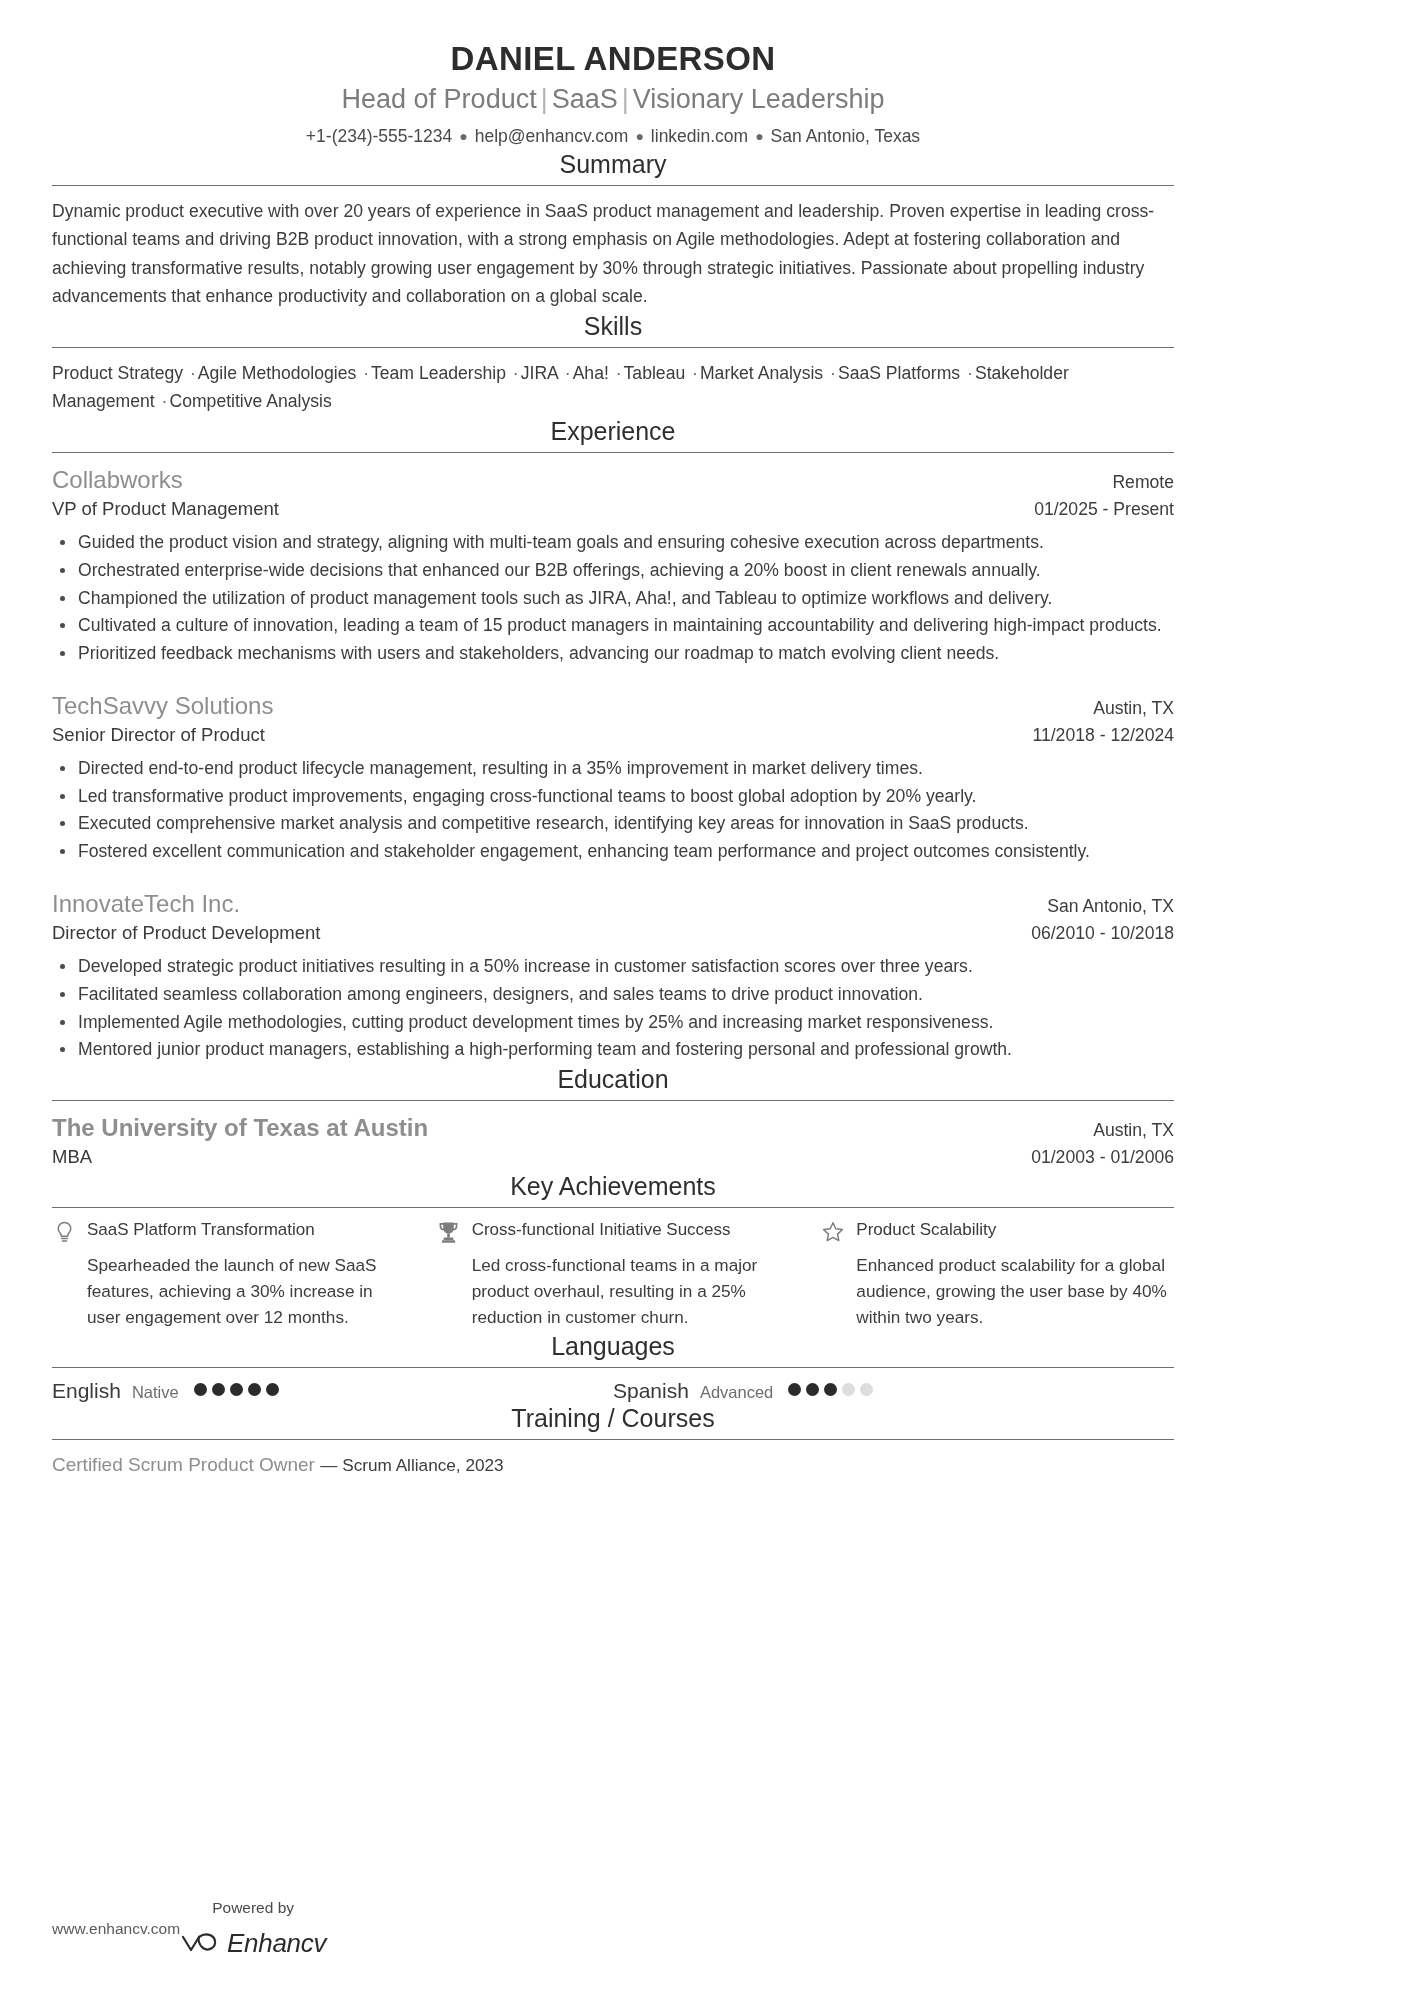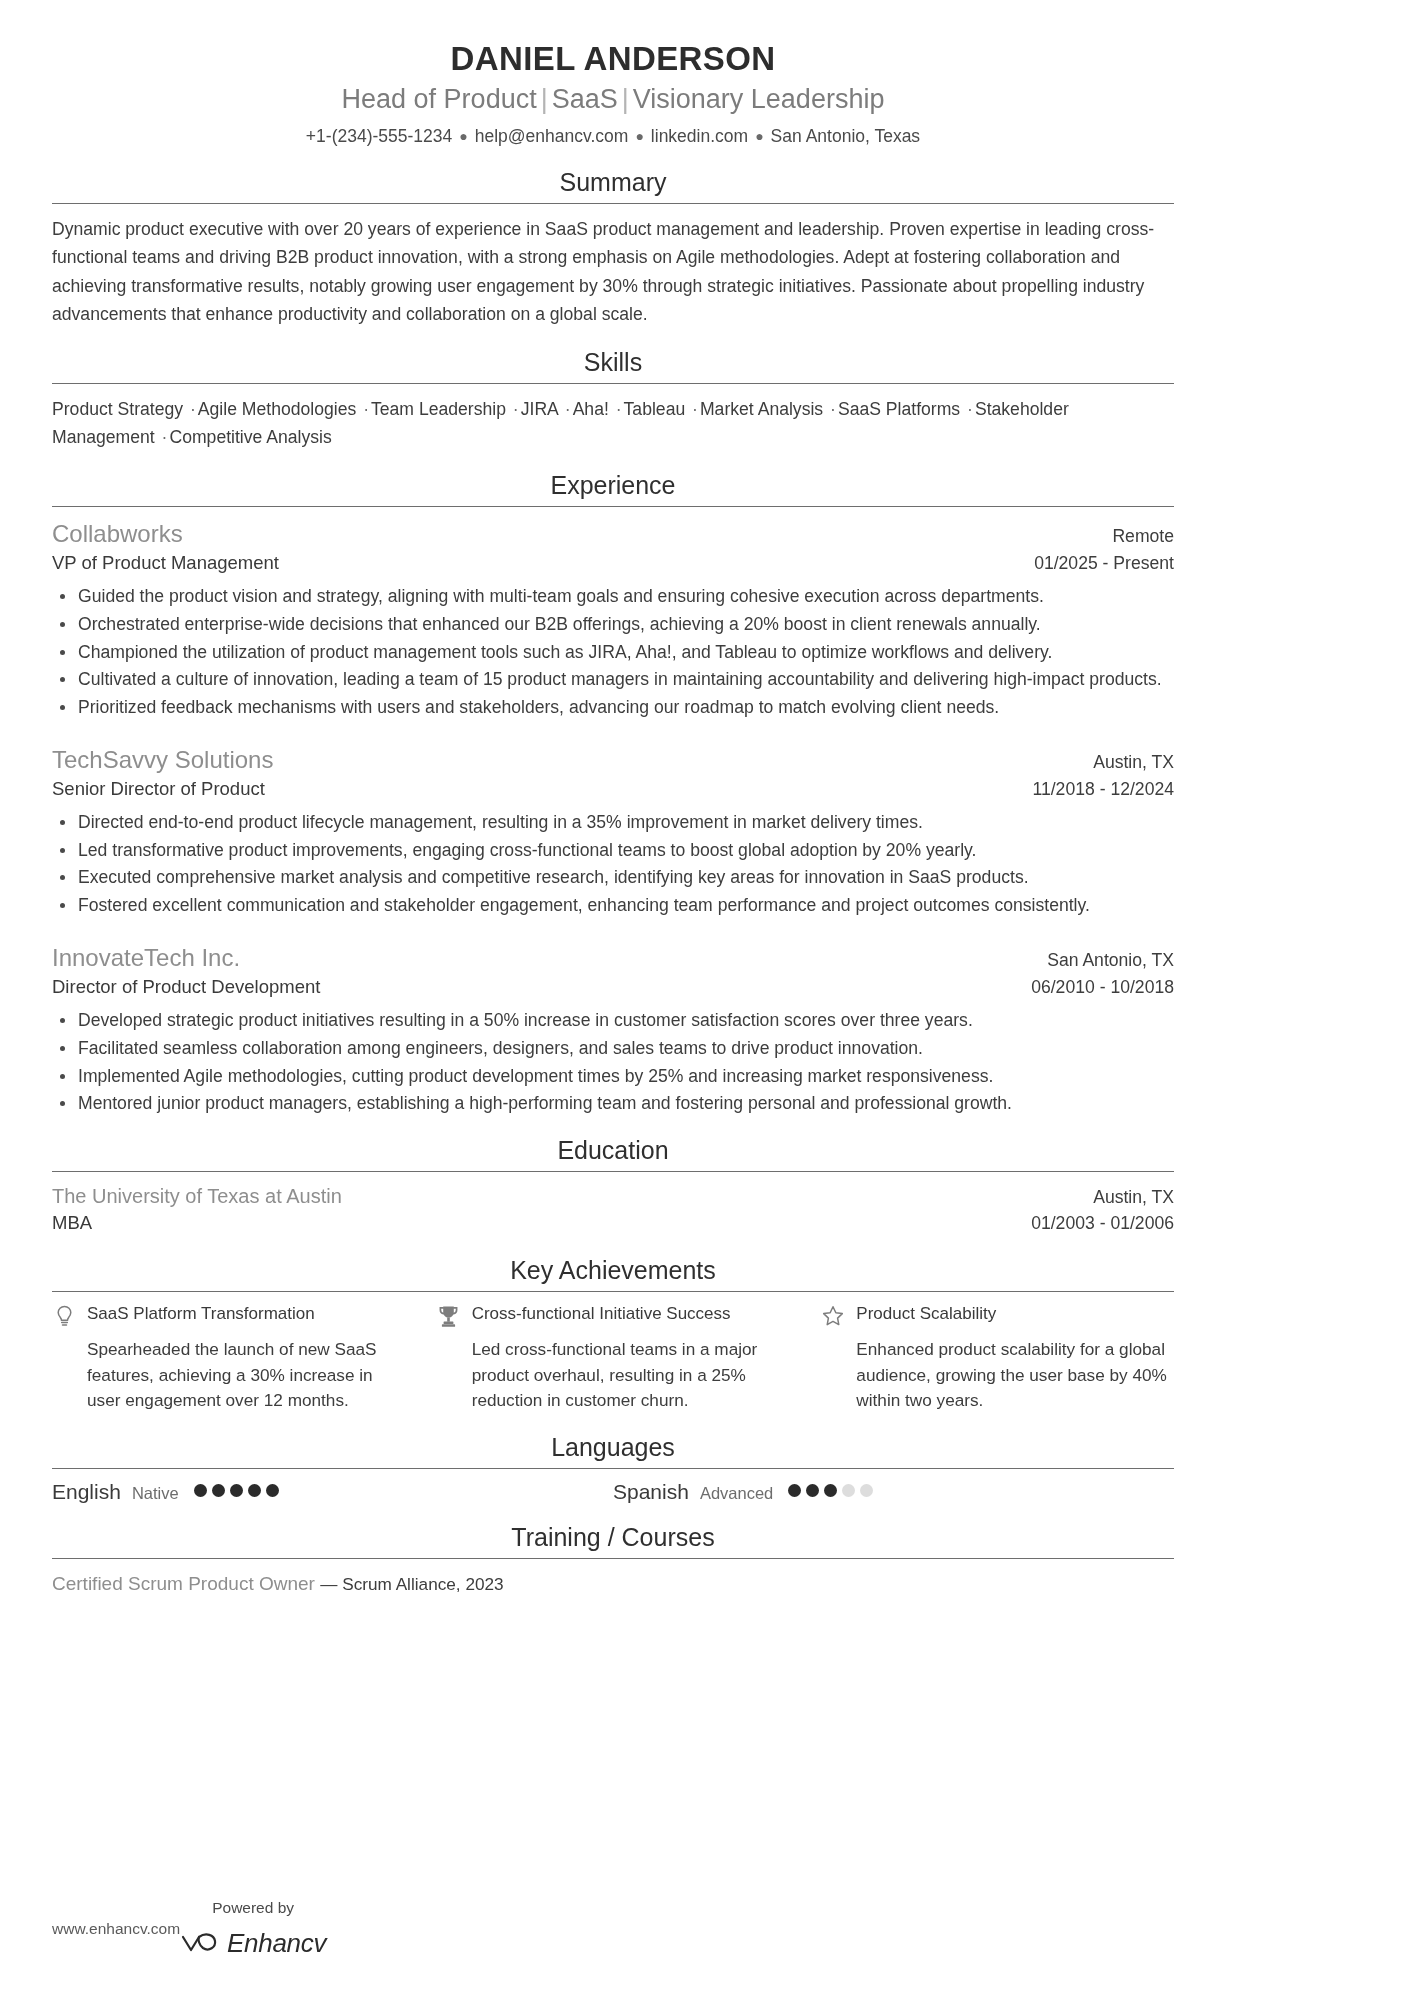--- a/index.html
+++ b/index.html
@@ -48,21 +48,21 @@
     line-height: 1.4;
   }
   .hdr-contact .sep {
     color: #6a6a6a;
     padding: 0 7px;
     font-size: 14px;
     vertical-align: 1px;
   }
 
   
-  .section { margin-top: 18px; }
+  .section { }
   .sec-title {
     text-align: center;
     font-size: 25px;
     color: #2f2f2f;
     font-weight: 400;
     line-height: 1.2;
     padding-bottom: 6px;
   }
   .sec-rule {
     border-top: 1.6px solid #6e6e6e;
@@ -136,23 +136,23 @@
     top: 11px;
     width: 5px;
     height: 5px;
     border-radius: 50%;
     background: #4a4a4a;
   }
   .job-gap { height: 16px; }
 
   
   .edu-school {
-    font-size: 20px;
+    font-size: 24px;
     color: #8e8e8e;
-    font-weight: 400;
+    font-weight: 700;
     line-height: 1.35;
   }
   .edu-degree {
     font-size: 18.5px;
     color: #3a3a3a;
     line-height: 1.45;
   }
 
   
   .ach-grid {

